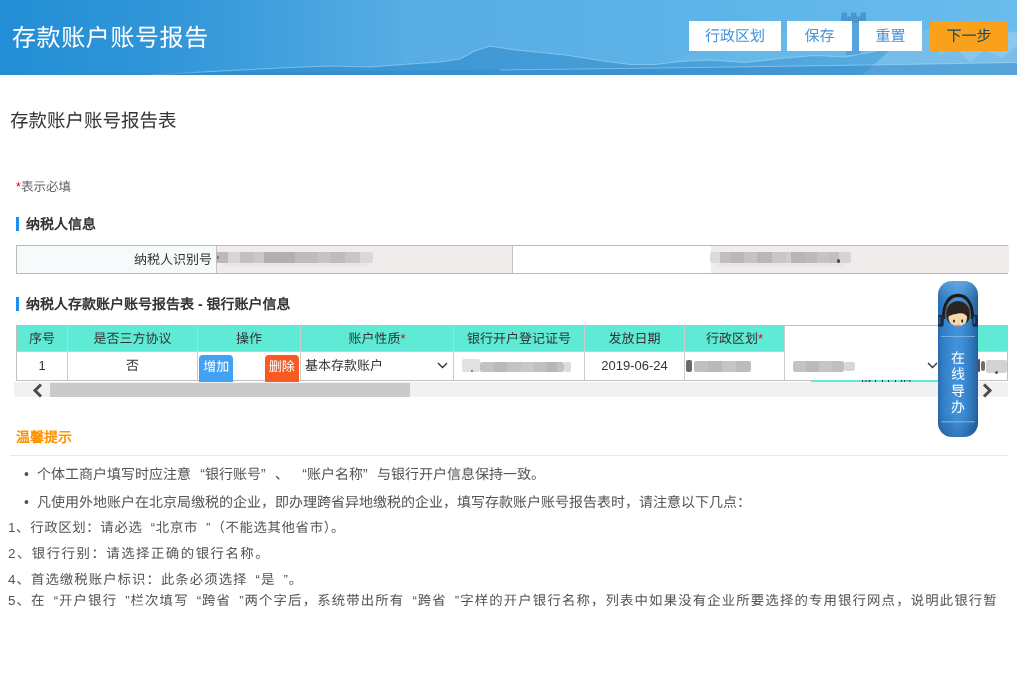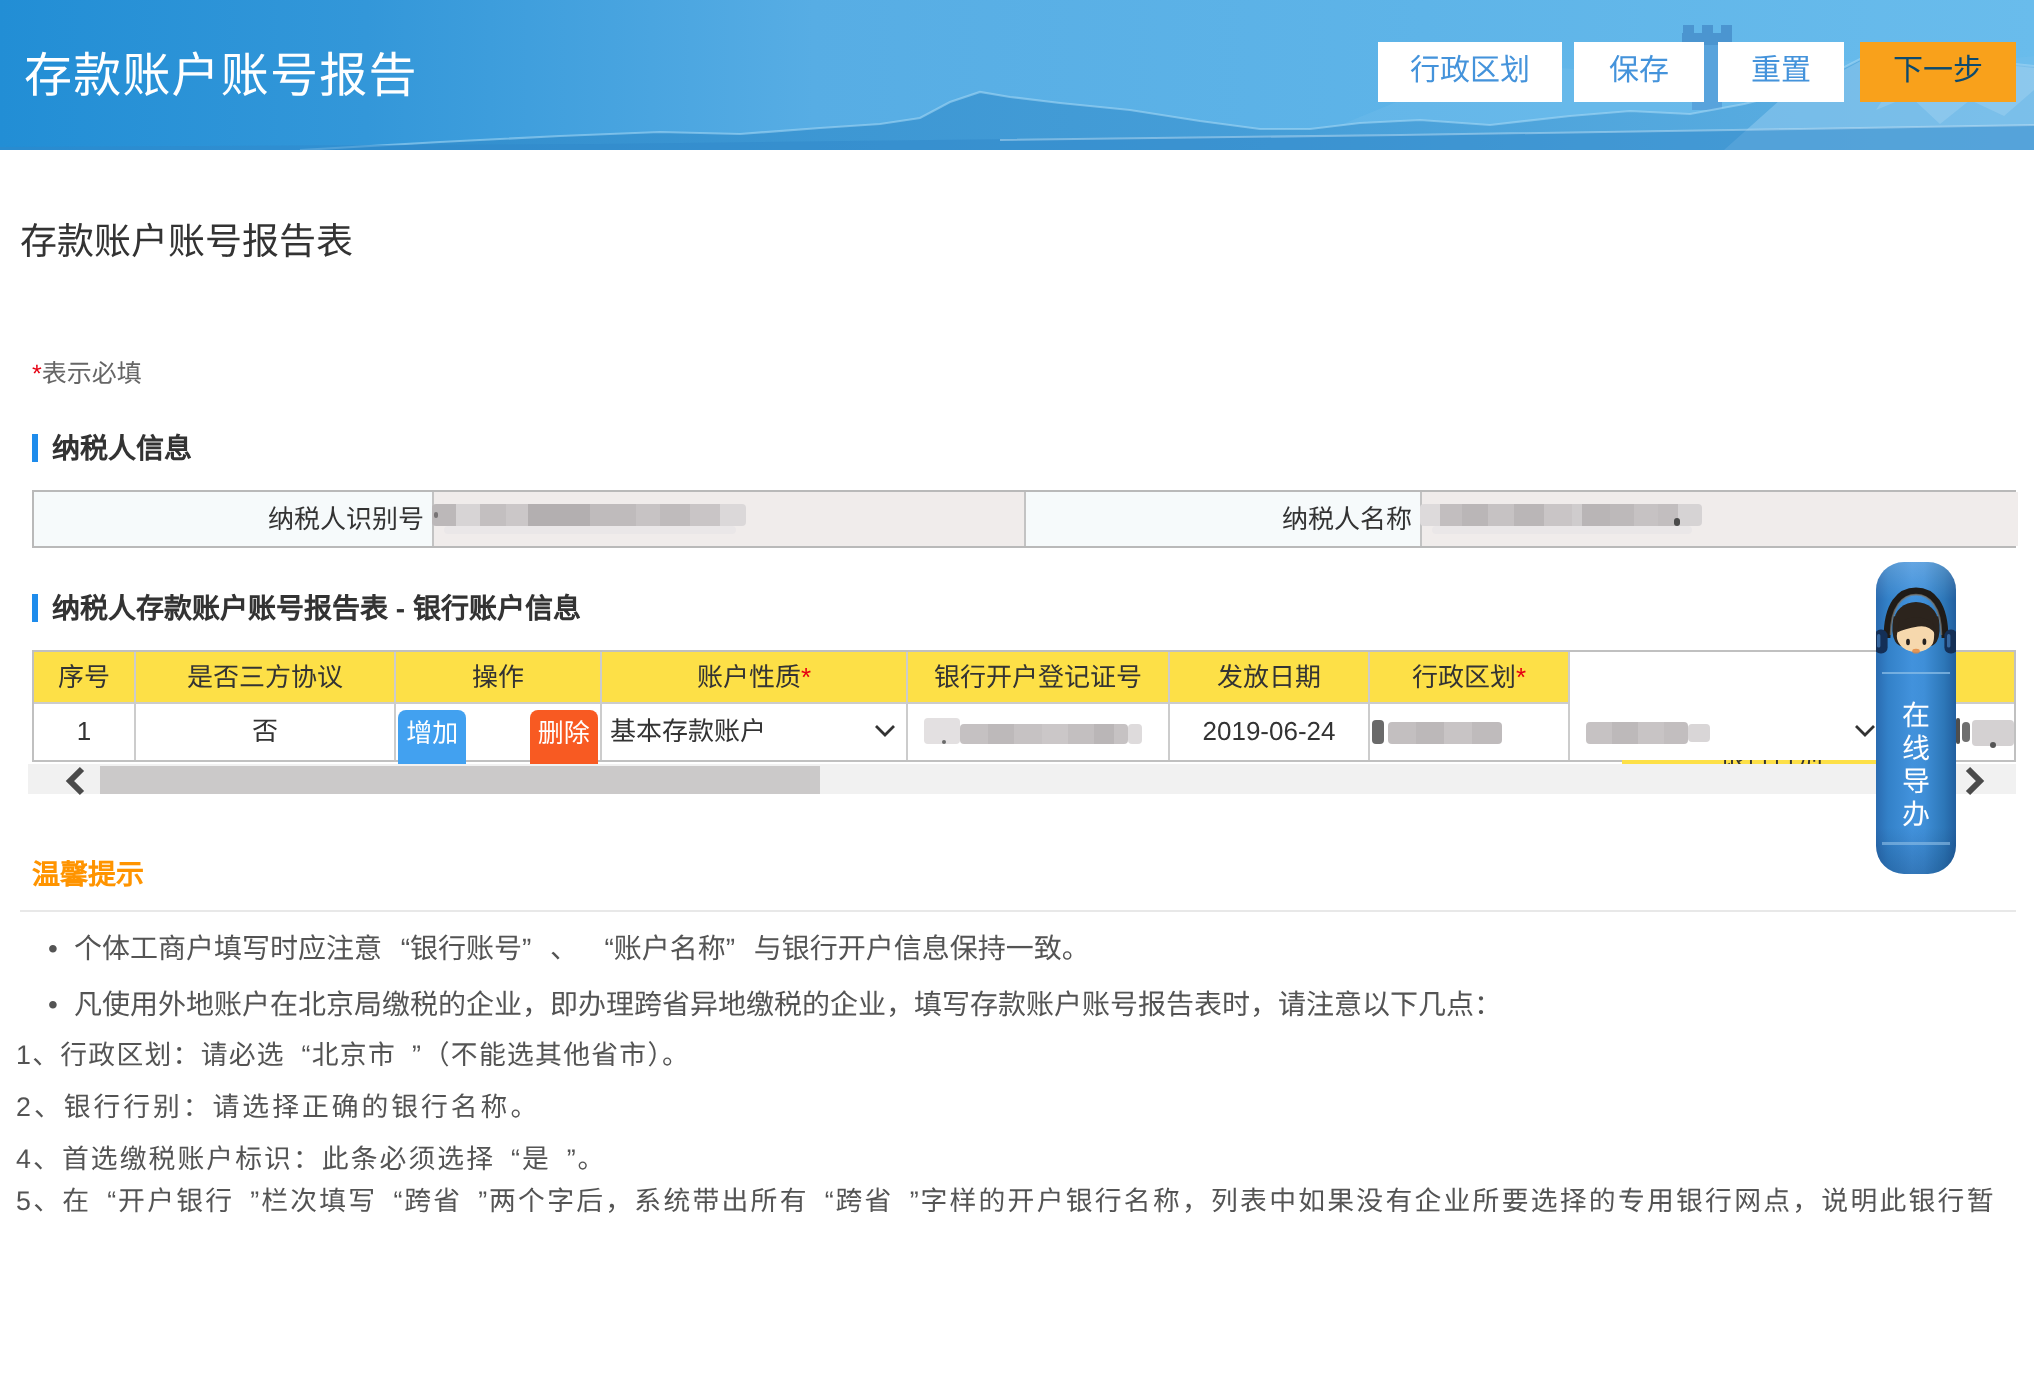--- a/index.html
+++ b/index.html
@@ -25,21 +25,21 @@
   .t1{position:absolute;left:16px;top:245px;width:992px;height:29px;border:1px solid #b9b9b9;box-sizing:border-box;font-size:13px;color:#333;}
   .t1 .cell{position:absolute;top:0;height:27px;line-height:27px;box-sizing:border-box;}
   .lab1{left:0;width:200px;background:#f6fafb;text-align:right;padding-right:4px;border-right:1px solid #c3c3c3;}
   .val1{left:200px;width:296px;background:#f0eceb;border-right:1px solid #c3c3c3;}
   .lab2{left:496px;width:198px;background:#f6fafb;text-align:right;padding-right:4px;border-right:1px solid #c3c3c3;}
   .val2{left:694px;width:298px;background:#f0eceb;}
   
   .blur{position:absolute;border-radius:2px;}
   
   .t2{position:absolute;left:16px;top:325px;width:992px;height:56px;border:1px solid #c0c0c0;box-sizing:border-box;font-size:13px;color:#333;}
-  .t2 .hc{position:absolute;top:0;height:26px;line-height:26px;background:#fde047;text-align:center;box-sizing:border-box;border-right:1px solid #ccc;border-bottom:1px solid #ccc;}
+  .t2 .hc{position:absolute;top:0;height:26px;line-height:26px;background:#5eead4;text-align:center;box-sizing:border-box;border-right:1px solid #ccc;border-bottom:1px solid #ccc;}
   .t2 .dc{position:absolute;top:26px;height:28px;line-height:28px;background:#fff;text-align:center;box-sizing:border-box;border-right:1px solid #ccc;}
   .t2 .ast{color:#e60012;}
   .miniband{display:inline-block;height:40px;line-height:24px;border-radius:4px;color:#fff;font-size:13px;padding:0 4px;vertical-align:-1px;}
   
   .sbar{position:absolute;left:14px;top:382px;width:994px;height:15px;background:#f1f1f1;}
   .sthumb{position:absolute;left:36px;top:1px;width:360px;height:14px;background:#cbc9c9;}
   .sarr{position:absolute;top:381px;font-size:15px;font-weight:700;color:#555;}
   
   .warm{position:absolute;left:16px;top:426px;font-size:14px;font-weight:700;color:#ff9400;}
   .hr1{position:absolute;left:10px;top:455px;width:998px;height:1px;background:#e8e8e8;}
@@ -91,21 +91,20 @@
   </div>
 
   <div class="formtitle">存款账户账号报告表</div>
   <div class="req"><b>*</b>表示必填</div>
 
   <div class="sect" style="top:213px;"><span class="bar"></span>纳税人信息</div>
 
   <div class="t1">
     <div class="cell lab1">纳税人识别号</div>
     <div class="cell val1"></div>
-    <div class="cell lab2">纳税人名称</div>
     <div class="cell val2"></div>
   </div>
   <div class="blur" style="left:216px;top:252px;width:157px;height:11px;background:linear-gradient(90deg,#bcb8b9 0 12px,#d7d4d5 12px 24px,#c3bfc0 24px 37px,#cbc7c8 37px 48px,#b3afb0 48px 79px,#bfbbbc 79px 102px,#c7c3c4 102px 114px,#bfbbbc 114px 129px,#c9c5c6 129px 144px,#dbd8d9 144px 157px);"></div>
   <div class="blur" style="left:222px;top:263px;width:146px;height:4px;background:#eae7e8;"></div>
   <div class="blur" style="left:217px;top:256px;width:2px;height:3px;background:#787475;"></div>
   <div class="blur" style="left:710px;top:252px;width:141px;height:11px;background:linear-gradient(90deg,#dddadb 0 10px,#c2bebf 10px 21px,#bab6b7 21px 34px,#c6c2c3 34px 47px,#bab6b7 47px 62px,#c9c5c6 62px 76px,#cfcccd 76px 81px,#b9b5b6 81px 95px,#bdb9ba 95px 107px,#c6c2c3 107px 119px,#c2bebf 119px 129px,#d6d3d4 129px 141px);"></div>
   <div class="blur" style="left:716px;top:263px;width:130px;height:4px;background:#eae7e8;"></div>
   <div class="blur" style="left:837px;top:259px;width:3px;height:4px;background:#4a4a4a;"></div>
 
   <div class="sect" style="top:293px;"><span class="bar"></span>纳税人存款账户账号报告表 - 银行账户信息</div>

